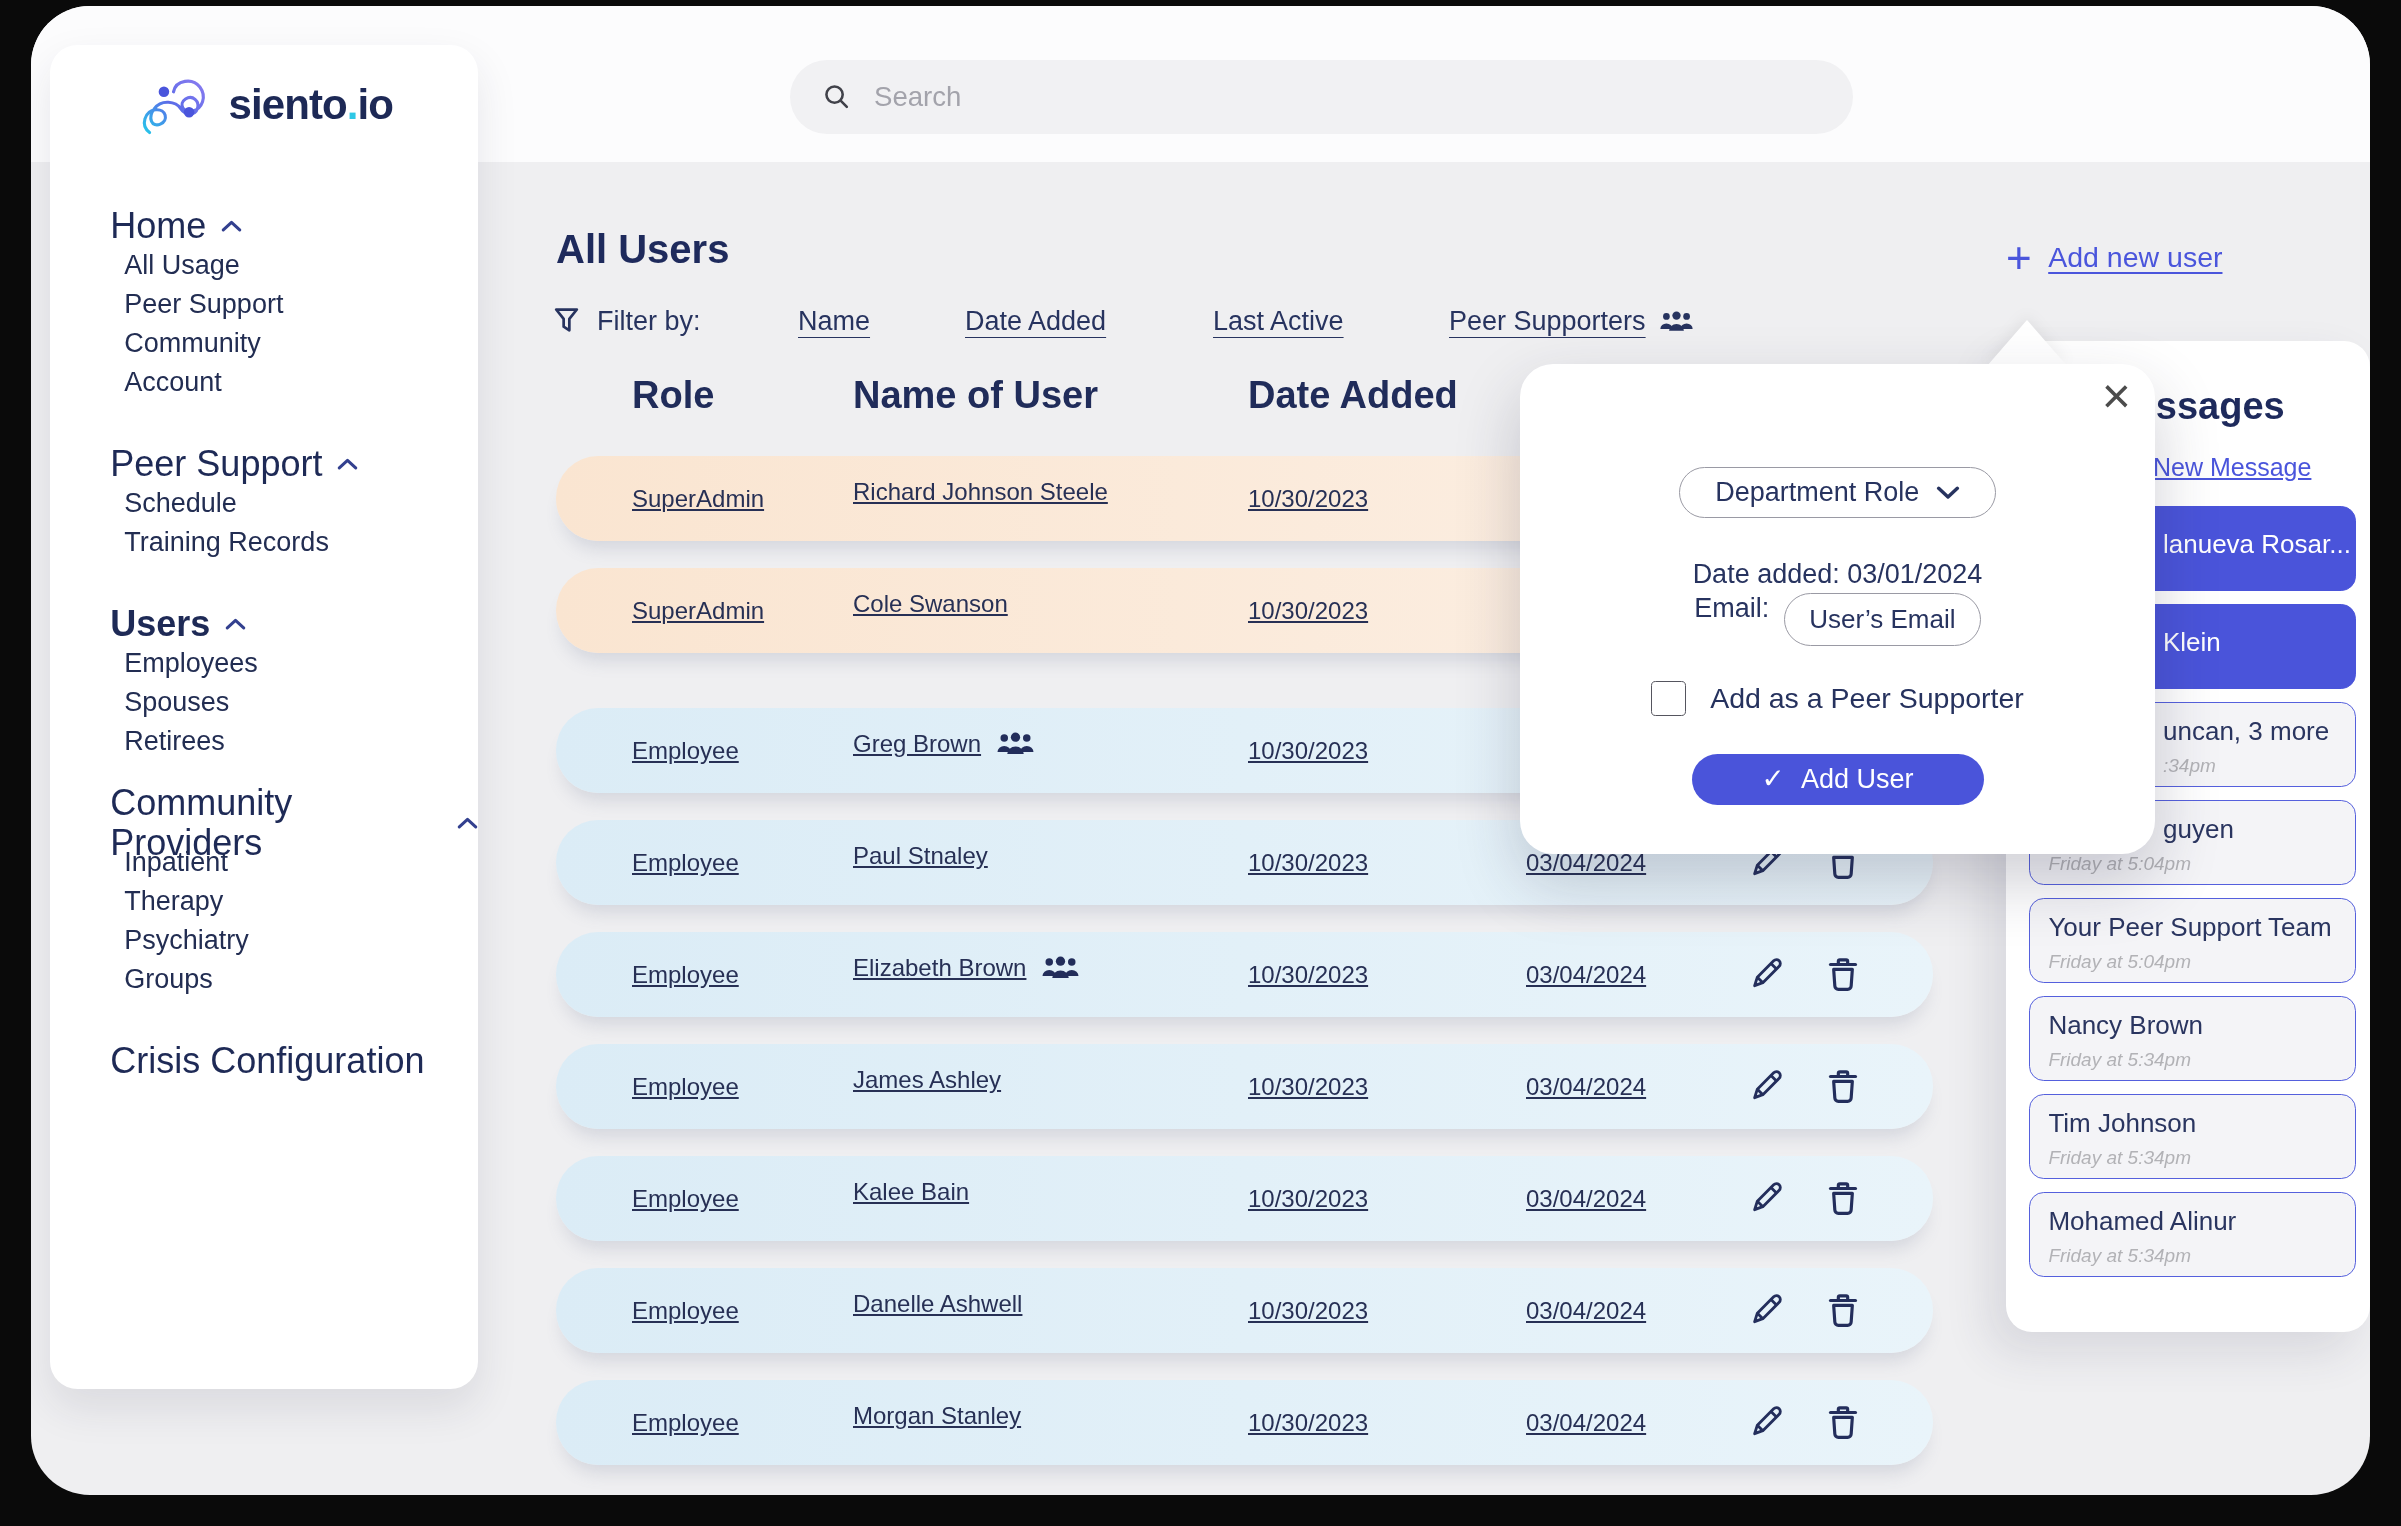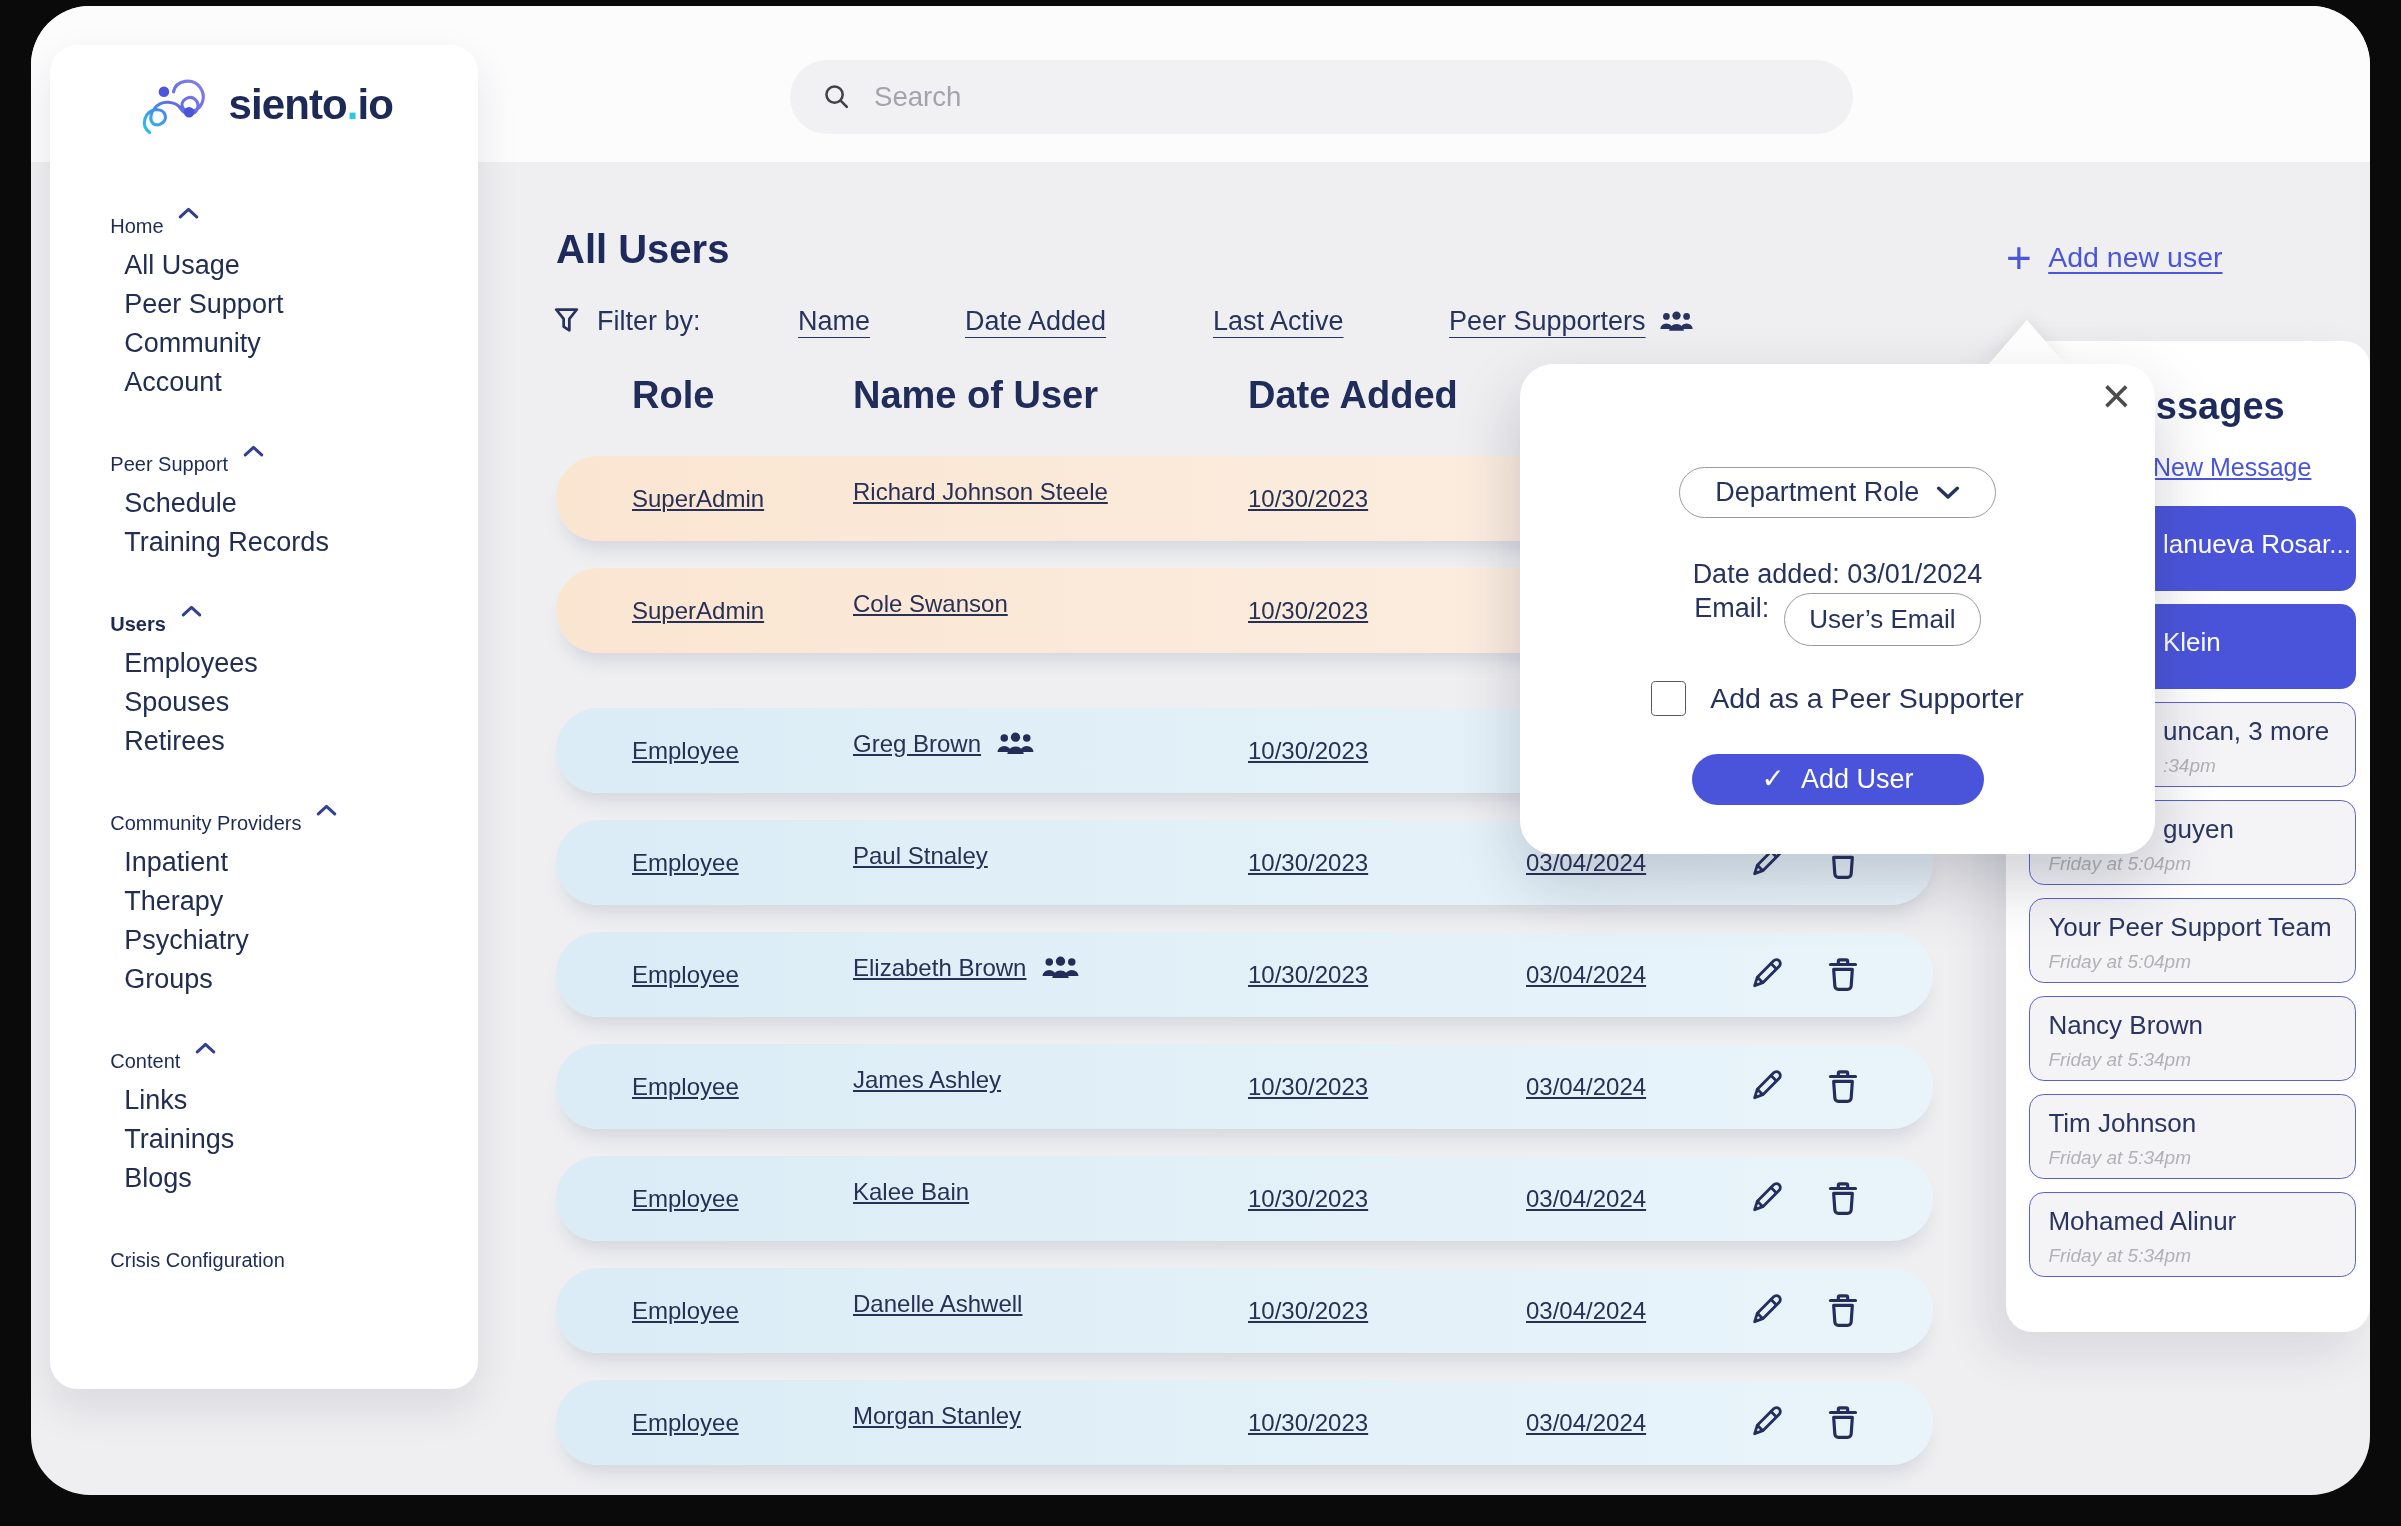--- a/index.html
+++ b/index.html
@@ -30,22 +30,22 @@
     position:absolute;left:19.3px;top:39px;width:428px;height:1344px;background:#ffffff;
     border-radius:27.6px;box-shadow:0 18.4px 41px rgba(40,40,70,.10);z-index:5;
   }
   .logo{position:absolute;left:90px;top:27.6px;display:flex;align-items:center;gap:9.2px;}
   .logo svg{width:79px;height:66px;}
   .logo-text{font-size:42px;font-weight:bold;color:#1d2956;letter-spacing:-0.9px;}
   .logo-dot{color:#2ec8e6;}
   nav{position:absolute;top:161px;left:0;right:0;}
   .nav-section{margin-bottom:42px;}
   .nav-head{
-    padding-left:60px;height:40px;line-height:40px;font-size:20px;color:#1e2a56;
-    display:flex;gap:14.7px;cursor:pointer;
+    padding-left:60px;height:40px;line-height:40px;font-size:36px;color:#1e2a56;
+    display:flex;align-items:center;gap:14.7px;cursor:pointer;
   }
   .nav-head.active{font-weight:bold;}
   .nav-head .chev{display:inline-flex;color:#33408f;}
   .nav-head .chev svg{width:21px;height:13.8px;}
   .nav-sub{padding-left:74px;height:39px;line-height:39px;font-size:27px;color:#222d52;cursor:pointer;}
   
   .page-title{position:absolute;left:525px;top:221px;font-size:40px;font-weight:bold;color:#1e2a5c;margin:0;z-index:2;}
   .filter-row{position:absolute;top:296px;left:0;width:100%;height:39px;z-index:2;}
   .filter-icon{position:absolute;left:520px;top:3.7px;width:31px;height:31px;color:#27335f;}
   .filter-label{position:absolute;left:566px;top:0;font-size:27px;color:#27335f;line-height:39px;}
@@ -217,33 +217,20 @@
               </svg>
             </span>
           </div>
           <div class="nav-sub">Inpatient</div>
           <div class="nav-sub">Therapy</div>
           <div class="nav-sub">Psychiatry</div>
           <div class="nav-sub">Groups</div>
         </div>
         <div class="nav-section">
           <div class="nav-head">
-            <span>Content</span>
-            <span class="chev">
-              <svg viewBox="0 0 18 11">
-                <path d="M2 9 L9 2.5 L16 9" fill="none" stroke="currentColor" stroke-width="2.6" stroke-linecap="round" stroke-linejoin="round"></path>
-              </svg>
-            </span>
-          </div>
-          <div class="nav-sub">Links</div>
-          <div class="nav-sub">Trainings</div>
-          <div class="nav-sub">Blogs</div>
-        </div>
-        <div class="nav-section">
-          <div class="nav-head">
             <span>Crisis Configuration</span>
           </div>
         </div>
       </nav>
   </aside>
 
   <h1 class="page-title">All Users</h1>
 
   <div class="filter-row">
     <svg class="filter-icon" viewBox="0 0 24 24">

